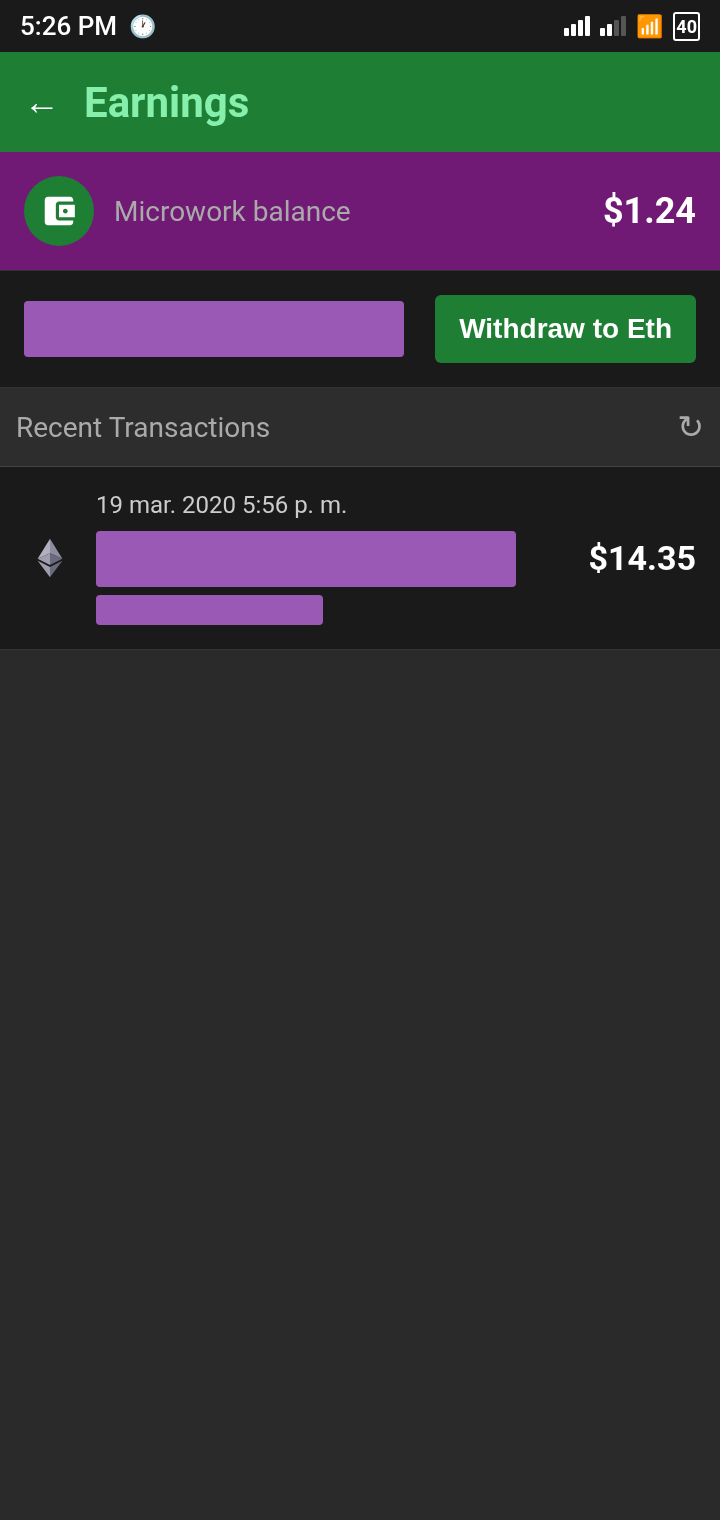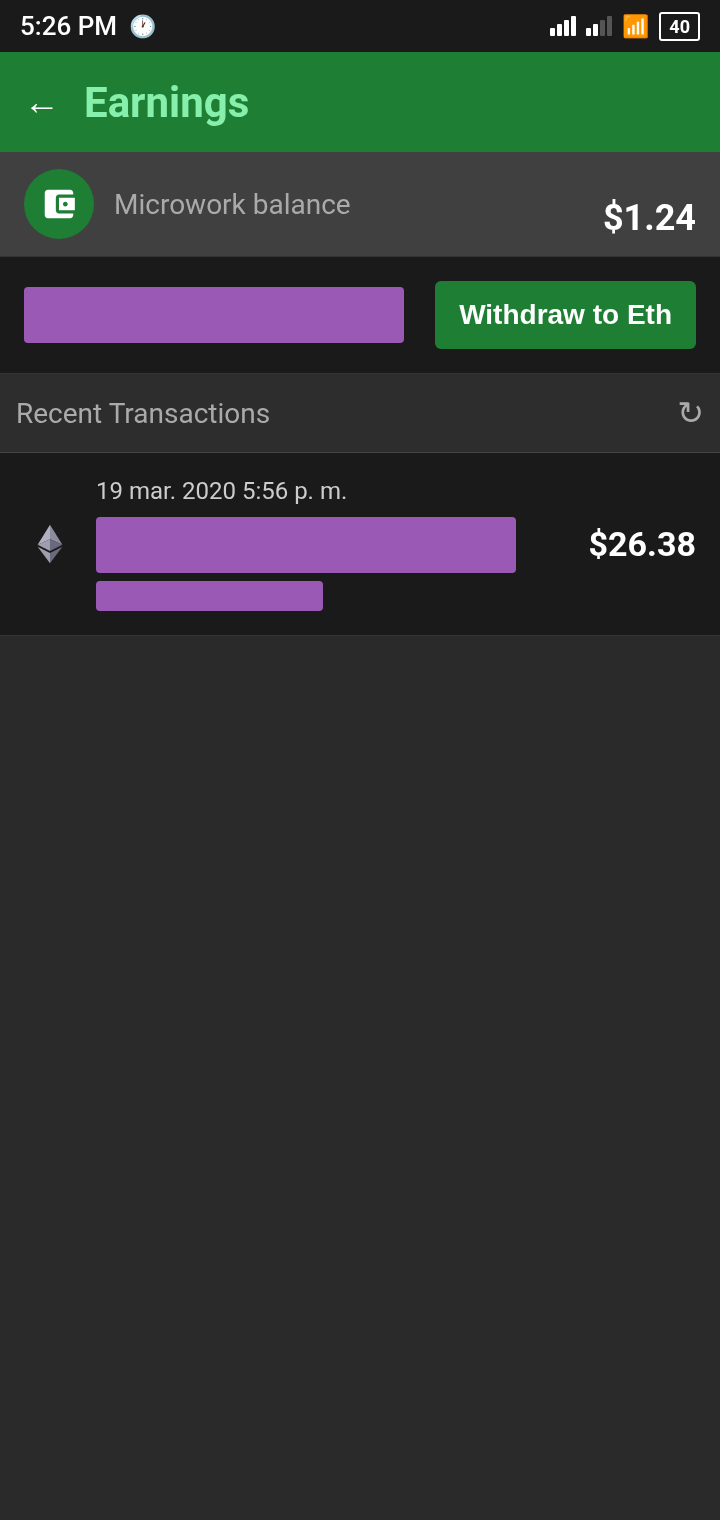--- a/index.html
+++ b/index.html
@@ -45,21 +45,21 @@
       background: white;
       width: 5px;
       border-radius: 1px;
     }
     .wifi-icon {
       font-size: 22px;
     }
     .battery-box {
       border: 2px solid white;
       border-radius: 3px;
-      padding: 2px 8px;
+      padding: 2px 1px;
       font-size: 18px;
       font-weight: bold;
       position: relative;
       display: flex;
       align-items: center;
     }
     .alarm-icon { font-size: 22px; }
 
     
     .header {
@@ -77,24 +77,24 @@
       cursor: pointer;
     }
     .header-title {
       color: #86efac;
       font-size: 42px;
       font-weight: bold;
     }
 
     
     .balance-section {
-      background-color: #404040;
-      padding: 17px 24px;
-      display: flex;
-      align-items: flex-end;
+      background-color: #701a75;
+      padding: 24px 24px;
+      display: flex;
+      align-items: center;
       justify-content: space-between;
       border-bottom: 1px solid #333;
     }
     .balance-left {
       display: flex;
       align-items: center;
       gap: 20px;
     }
     .wallet-icon-circle {
       width: 70px;
@@ -320,16 +320,16 @@
       <polygon points="16,22.5 7,18 16,30" fill="#9e9eae"></polygon>
     </svg>
   </div>
   <div class="transaction-details">
     <div class="transaction-top-row">
       <span class="transaction-date">19 mar. 2020 5:56 p. m.</span>
     </div>
     <div class="transaction-address-bar"></div>
     <div class="transaction-address-bar-small"></div>
   </div>
-  <span class="transaction-amount">$26.38</span>
+  <span class="transaction-amount">$14.35</span>
 </div>
 
 <div class="empty-area"></div>
 
 </body></html>

